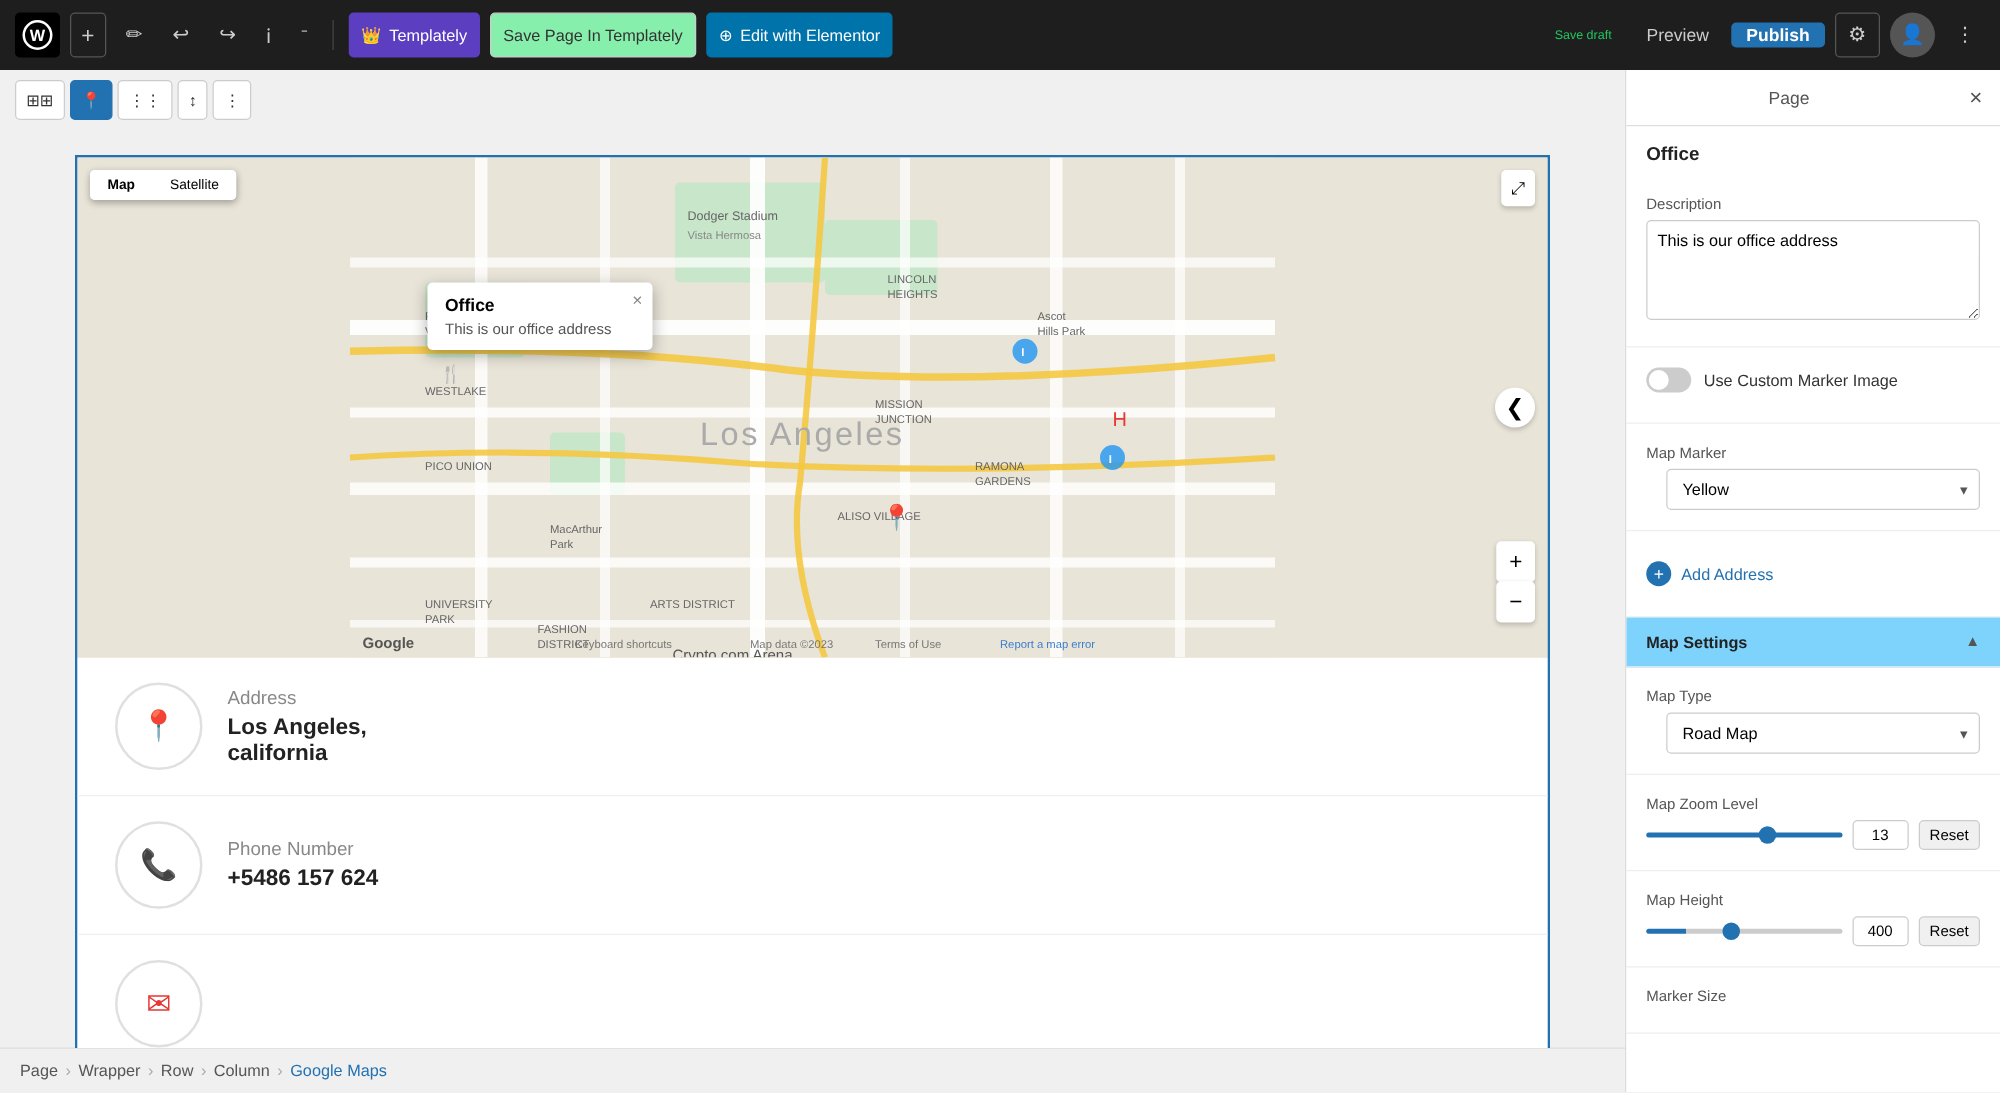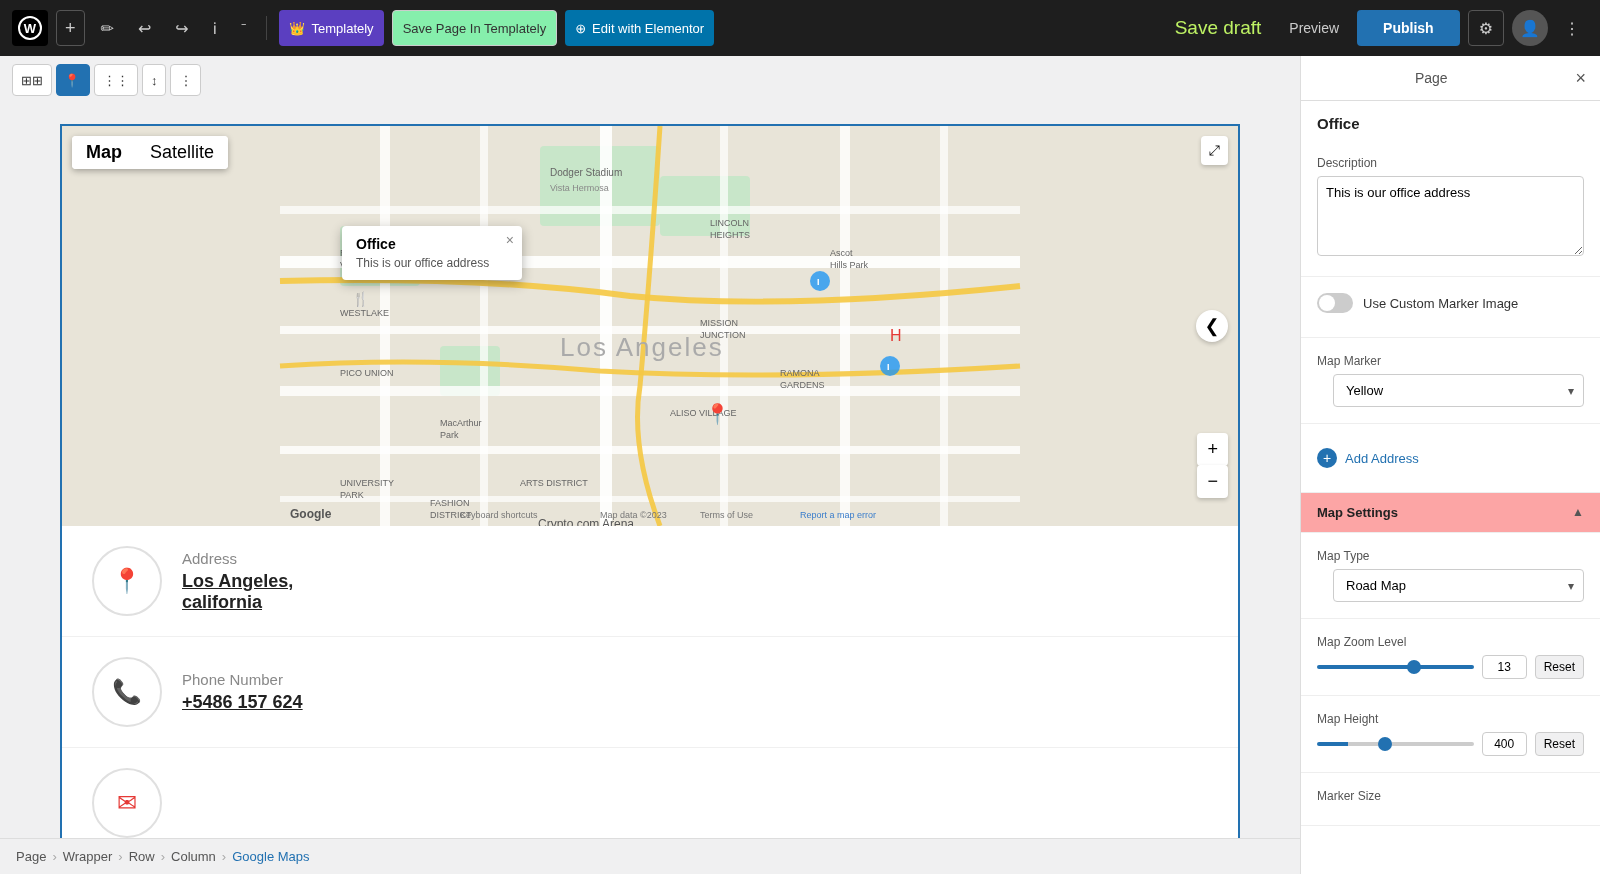--- a/index.html
+++ b/index.html
@@ -12,43 +12,43 @@
     .wp-logo { width: 36px; height: 36px; background: #000; border-radius: 4px; display: flex; align-items: center; justify-content: center; flex-shrink: 0; }
     .wp-logo-inner { width: 24px; height: 24px; border: 2px solid #fff; border-radius: 50%; display: flex; align-items: center; justify-content: center; }
     .wp-logo-inner::after { content: 'W'; color: #fff; font-size: 13px; font-weight: bold; }
     .toolbar-btn { background: #2271b1; border: none; border-radius: 4px; color: #fff; padding: 6px 10px; cursor: pointer; font-size: 13px; display: flex; align-items: center; gap: 6px; height: 36px; }
     .toolbar-btn.small { background: transparent; border: 1px solid #555; padding: 4px 8px; font-size: 18px; color: #ccc; }
     .toolbar-btn.icon-only { background: transparent; border: none; color: #ccc; font-size: 16px; padding: 4px 8px; }
     .toolbar-btn.templately { background: #5b3fc0; }
     .toolbar-btn.save-templately { background: #86efac; color: #333; border: 1px solid #ccc; }
     .toolbar-btn.elementor { background: #0073aa; }
     .toolbar-spacer { flex: 1; }
-    .toolbar-btn.save-draft { background: transparent; border: none; color: #bef264; font-size: 19px; cursor: pointer; }
+    .toolbar-btn.save-draft { background: transparent; border: none; color: #22c55e; font-size: 10px; cursor: pointer; }
     .toolbar-btn.preview { background: transparent; border: none; color: #ccc; font-size: 14px; cursor: pointer; }
-    .toolbar-btn.publish { background: #2271b1; border: none; border-radius: 4px; color: #fff; padding: 6px 26px; font-size: 14px; font-weight: 600; cursor: pointer; height: 36px; }
+    .toolbar-btn.publish { background: #2271b1; border: none; border-radius: 4px; color: #fff; padding: 6px 12px; font-size: 14px; font-weight: 600; cursor: pointer; height: 20px; }
     .toolbar-btn.settings-gear { background: #1e1e1e; border: 1px solid #555; border-radius: 4px; color: #ccc; font-size: 16px; padding: 4px 10px; cursor: pointer; height: 36px; }
     .toolbar-btn.avatar { background: #555; border: none; border-radius: 50%; color: #fff; width: 36px; height: 36px; font-size: 16px; cursor: pointer; display: flex; align-items: center; justify-content: center; }
     .toolbar-sep { width: 1px; height: 24px; background: #444; margin: 0 4px; }
 
     
     .main-area { display: flex; flex: 1; overflow: hidden; }
 
     
     .canvas { flex: 1; background: #f0f0f1; display: flex; flex-direction: column; overflow: hidden; position: relative; }
 
     .block-toolbar { display: flex; align-items: center; gap: 4px; padding: 8px 12px; background: #f0f0f1; }
     .block-toolbar-btn { background: #fff; border: 1px solid #ccc; border-radius: 4px; padding: 4px 8px; cursor: pointer; font-size: 13px; color: #333; height: 32px; display: flex; align-items: center; gap: 4px; }
     .block-toolbar-btn.active { background: #2271b1; color: #fff; border-color: #2271b1; }
 
     .canvas-content { flex: 1; padding: 20px 60px; overflow-y: auto; display: flex; flex-direction: column; gap: 0; }
 
     
     .map-block { position: relative; background: #e8e0d5; border: 2px solid #2271b1; border-radius: 0; }
     .map-toolbar-overlay { position: absolute; top: 10px; left: 10px; display: flex; gap: 0; background: #fff; border-radius: 4px; box-shadow: 0 2px 6px rgba(0,0,0,0.3); overflow: hidden; z-index: 10; }
-    .map-tab { padding: 6px 14px; font-size: 18px; cursor: pointer; border: none; background: #fff; }
+    .map-tab { padding: 6px 14px; font-size: 11px; cursor: pointer; border: none; background: #fff; }
     .map-tab.active { font-weight: 600; }
     .map-fullscreen { position: absolute; top: 10px; right: 10px; background: #fff; border: none; border-radius: 4px; padding: 6px 8px; cursor: pointer; box-shadow: 0 2px 4px rgba(0,0,0,0.2); z-index: 10; font-size: 14px; }
     .map-zoom-in { position: absolute; bottom: 60px; right: 10px; background: #fff; border: none; border-radius: 4px; padding: 6px 10px; cursor: pointer; font-size: 18px; font-weight: 300; box-shadow: 0 2px 4px rgba(0,0,0,0.2); z-index: 10; }
     .map-zoom-out { position: absolute; bottom: 28px; right: 10px; background: #fff; border: none; border-radius: 4px; padding: 6px 10px; cursor: pointer; font-size: 18px; font-weight: 300; box-shadow: 0 2px 4px rgba(0,0,0,0.2); z-index: 10; }
     .map-nav { position: absolute; right: 10px; top: 50%; transform: translateY(-50%); background: #fff; border: none; border-radius: 50%; width: 32px; height: 32px; cursor: pointer; box-shadow: 0 2px 4px rgba(0,0,0,0.2); z-index: 10; display: flex; align-items: center; justify-content: center; font-size: 18px; }
 
     
     .map-popup { position: absolute; top: 100px; left: 280px; background: #fff; border-radius: 4px; padding: 10px 14px 10px 14px; box-shadow: 0 4px 12px rgba(0,0,0,0.3); z-index: 20; min-width: 180px; }
     .map-popup-title { font-size: 14px; font-weight: 600; margin-bottom: 4px; }
     .map-popup-desc { font-size: 12px; color: #555; }
@@ -56,21 +56,21 @@
 
     
     .map-svg { width: 100%; height: 100%; position: absolute; top: 0; left: 0; }
 
     
     .info-section { background: #fff; display: flex; flex-direction: column; gap: 0; }
     .info-row { display: flex; align-items: center; padding: 20px 30px; border-bottom: 1px solid #f0f0f0; gap: 20px; }
     .info-icon-circle { width: 70px; height: 70px; border-radius: 50%; border: 2px solid #e0e0e0; display: flex; align-items: center; justify-content: center; flex-shrink: 0; font-size: 24px; }
     .info-icon-circle.red { color: #e53935; }
     .info-text h3 { font-size: 15px; color: #888; font-weight: 400; margin-bottom: 4px; }
-    .info-text p { font-size: 18px; font-weight: 700; color: #222; text-decoration: underline; }
+    .info-text p { font-size: 18px; font-weight: 700; color: #222; }
 
     
     .right-panel { width: 300px; background: #fff; border-left: 1px solid #ddd; display: flex; flex-direction: column; flex-shrink: 0; overflow-y: auto; }
     .panel-tabs { display: flex; border-bottom: 1px solid #ddd; }
     .panel-tab { flex: 1; padding: 14px; text-align: center; font-size: 14px; cursor: pointer; border: none; background: transparent; color: #555; }
     .panel-tab.active { color: #2271b1; border-bottom: 2px solid #2271b1; font-weight: 600; }
     .panel-close { padding: 10px 14px; background: transparent; border: none; cursor: pointer; font-size: 18px; color: #555; }
 
     .panel-section { padding: 16px; border-bottom: 1px solid #eee; }
     .panel-label { font-size: 12px; color: #555; margin-bottom: 6px; }
@@ -84,21 +84,21 @@
     .toggle-knob { width: 16px; height: 16px; background: #fff; border-radius: 50%; position: absolute; top: 2px; left: 2px; }
     .toggle-label { font-size: 13px; color: #333; }
 
     .panel-select-wrap { position: relative; padding-left: 16px; }
     .panel-select { width: 100%; border: 1px solid #ccc; border-radius: 4px; padding: 8px 12px; font-size: 13px; appearance: none; cursor: pointer; background: #fff; }
     .panel-select-arrow { position: absolute; right: 10px; top: 50%; transform: translateY(-50%); color: #555; pointer-events: none; font-size: 12px; }
 
     .add-address-btn { display: flex; align-items: center; gap: 8px; background: none; border: none; color: #2271b1; font-size: 13px; cursor: pointer; padding: 8px 0; }
     .add-address-icon { width: 20px; height: 20px; border-radius: 50%; background: #2271b1; color: #fff; display: flex; align-items: center; justify-content: center; font-size: 14px; }
 
-    .panel-section-header { display: flex; align-items: flex-start; justify-content: space-between; padding: 12px 16px; cursor: pointer; background: #fca5a5; border-bottom: 1px solid #eee; }
+    .panel-section-header { display: flex; align-items: flex-start; justify-content: space-between; padding: 12px 16px; cursor: pointer; background: #7dd3fc; border-bottom: 1px solid #eee; }
     .panel-section-header-title { font-size: 13px; font-weight: 600; color: #222; }
     .panel-chevron { font-size: 12px; color: #555; }
 
     .zoom-row { display: flex; align-items: center; gap: 8px; }
     .zoom-slider { flex: 1; appearance: none; height: 4px; background: #2271b1; border-radius: 2px; outline: none; cursor: pointer; }
     .zoom-slider::-webkit-slider-thumb { appearance: none; width: 14px; height: 14px; background: #2271b1; border-radius: 50%; cursor: pointer; }
     .zoom-value { width: 45px; border: 1px solid #ccc; border-radius: 4px; padding: 4px 6px; font-size: 12px; text-align: center; }
     .reset-btn { background: #f0f0f1; border: 1px solid #ccc; border-radius: 4px; padding: 4px 8px; font-size: 12px; cursor: pointer; text-align: right; }
 
     

